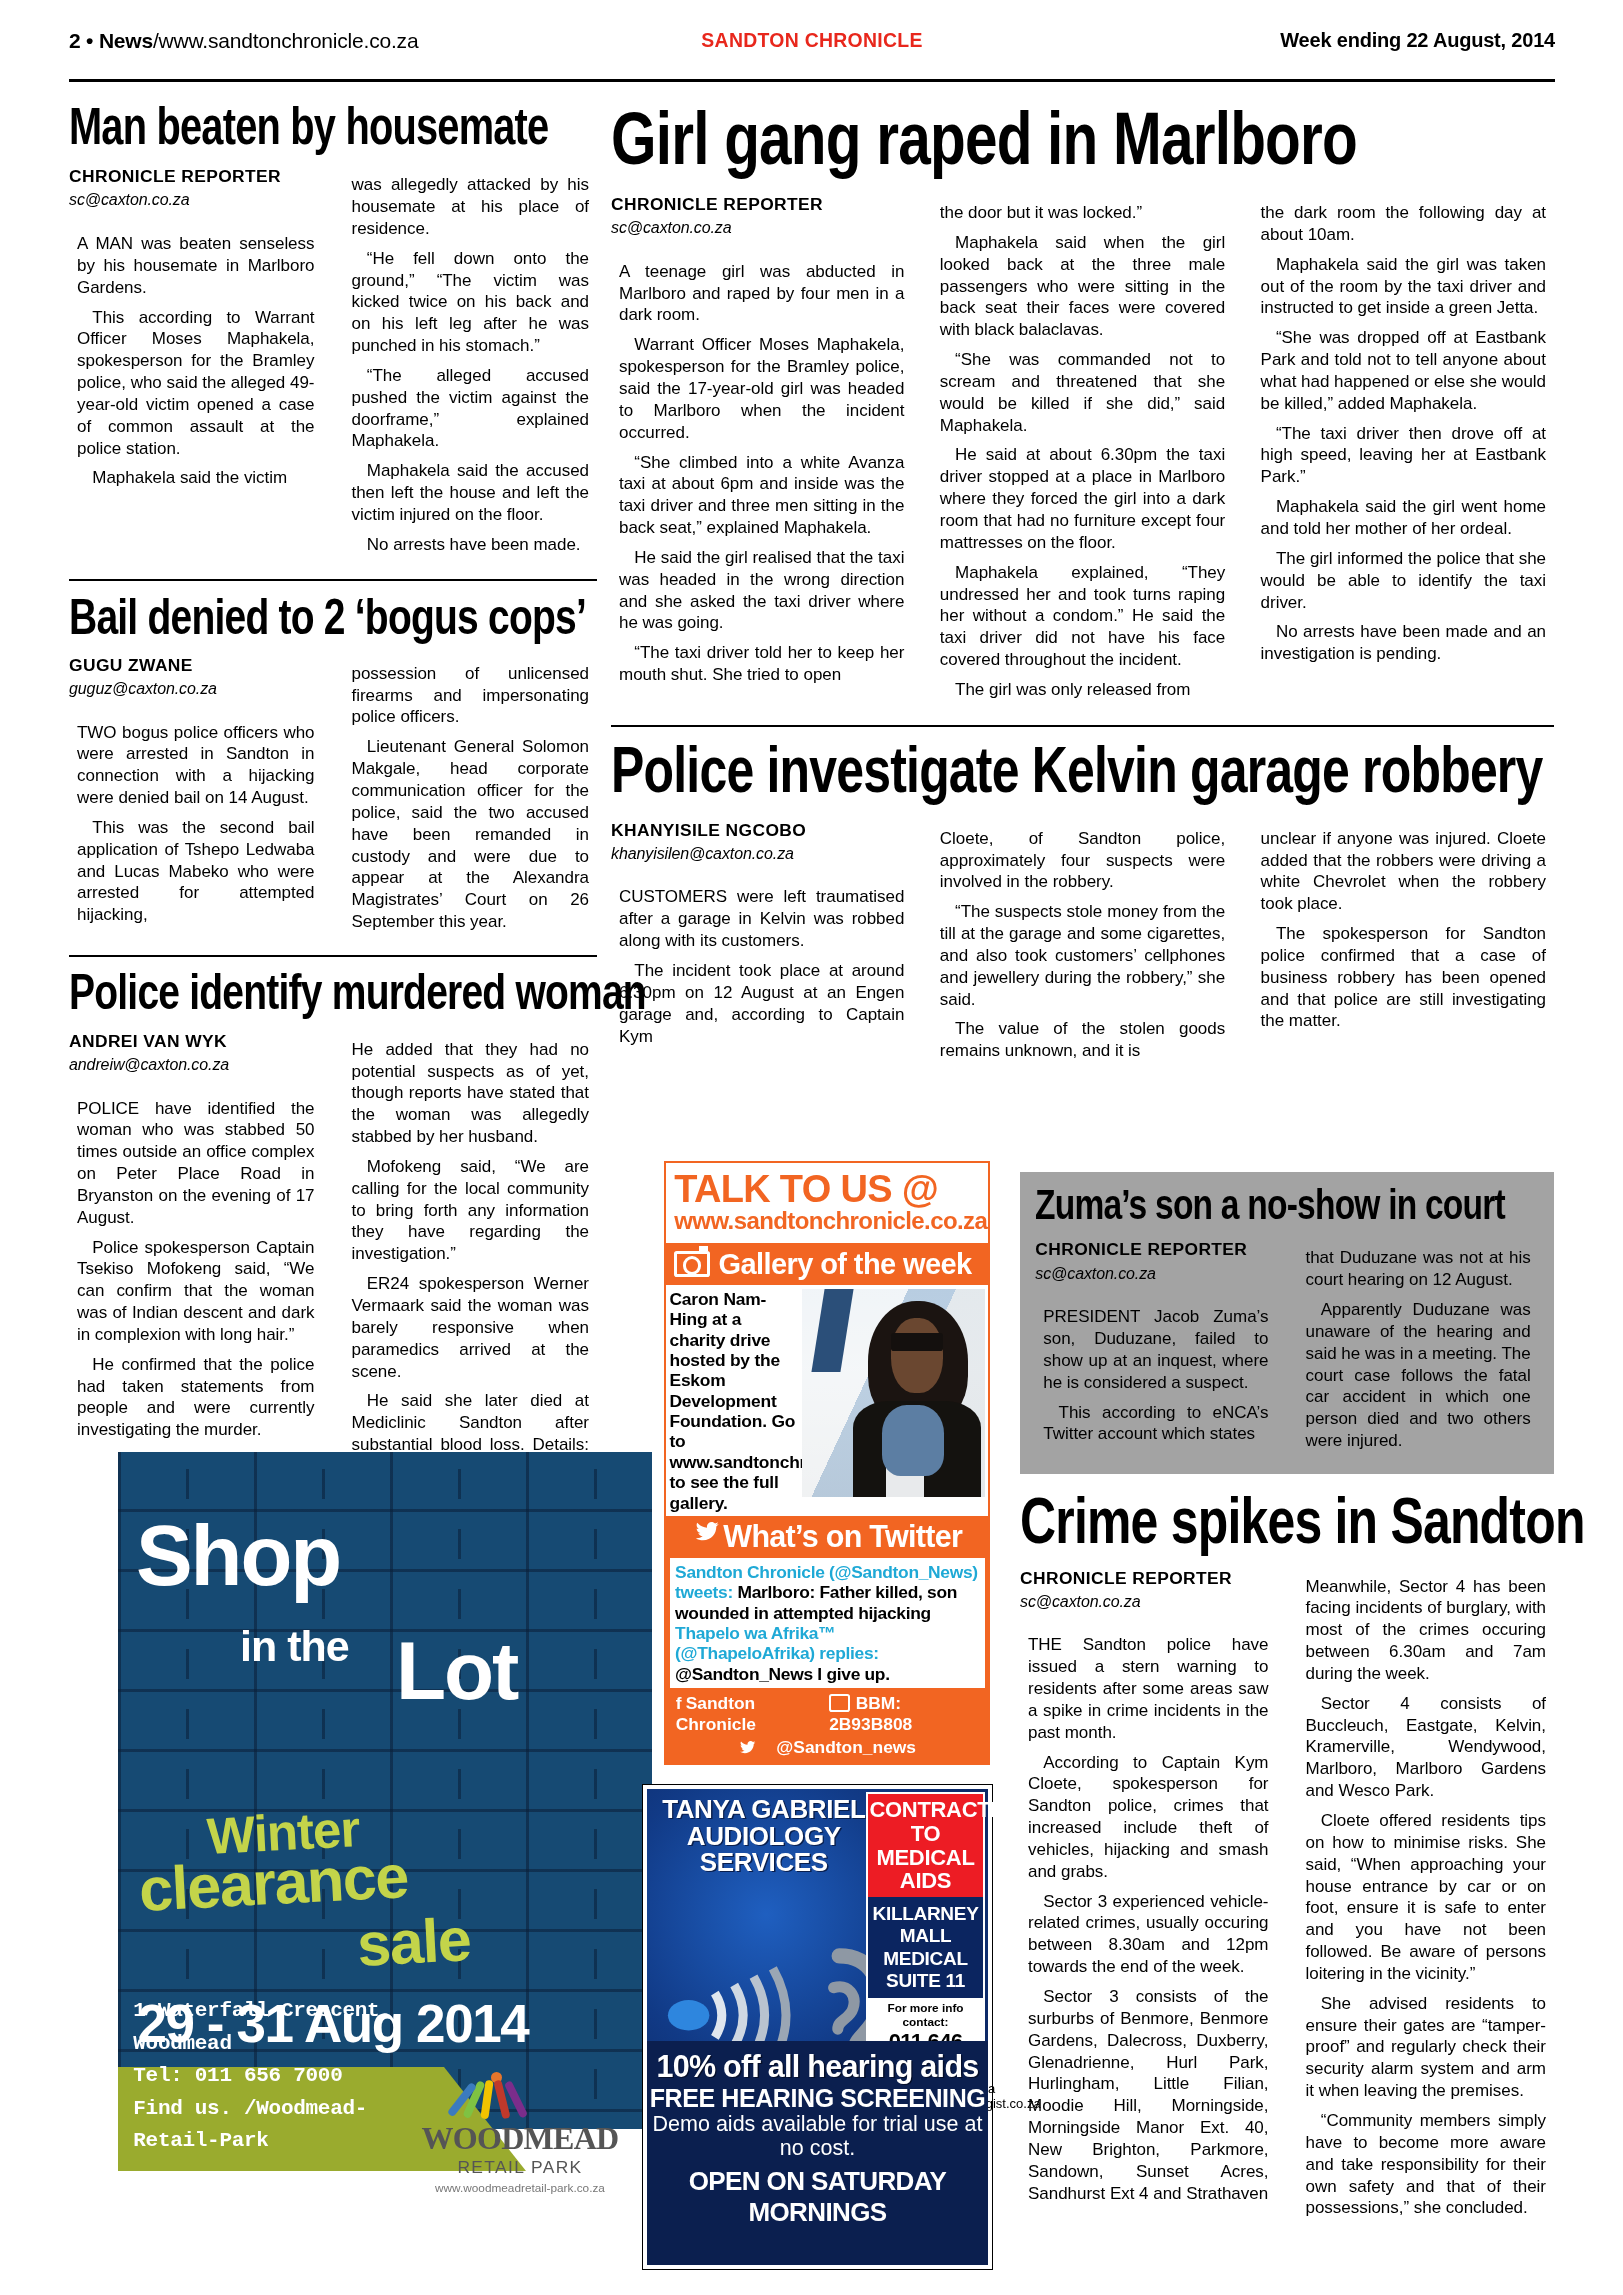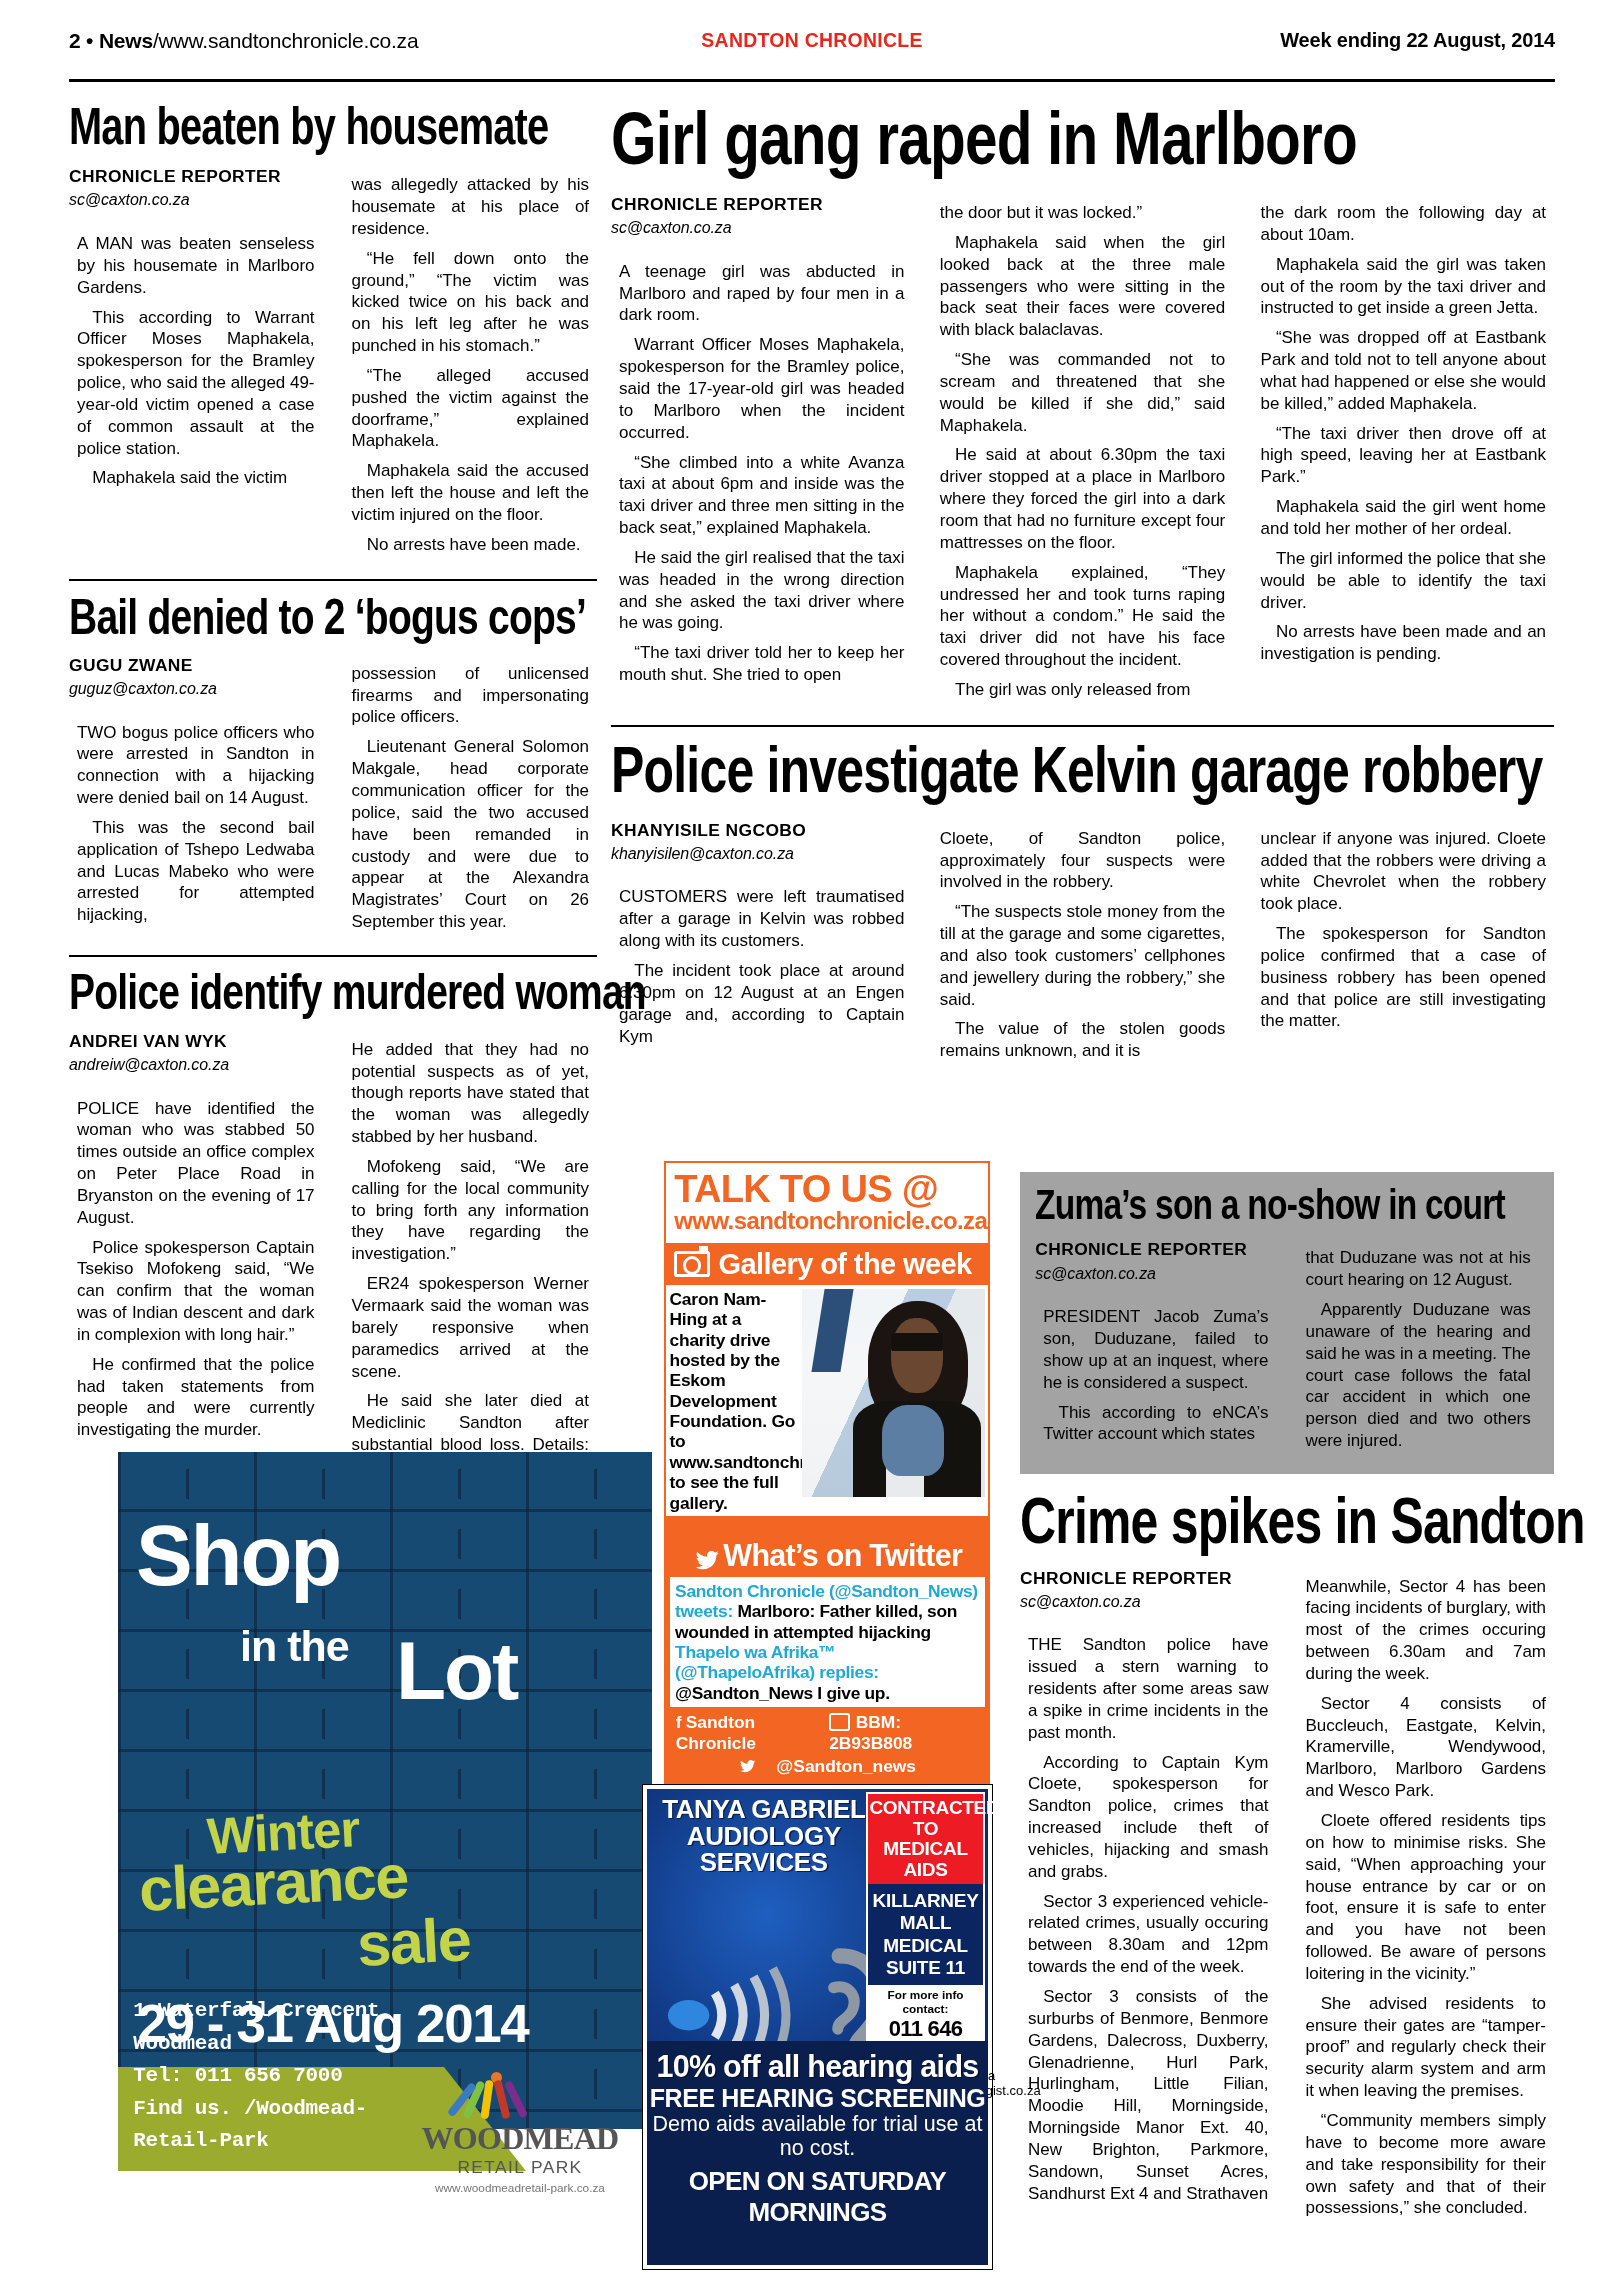--- a/index.html
+++ b/index.html
@@ -75,21 +75,21 @@
   .gal-photo .sky { position:absolute; inset:0; background:
         linear-gradient(115deg, rgba(255,255,255,.85) 0 38%, rgba(190,210,230,.8) 38% 55%, rgba(235,238,240,.9) 55% 100%); }
   .gal-photo .flag { position:absolute; left:9%; top:0; width:16%; height:40%; background:#2b4f79; transform:skewX(-9deg); }
   .gal-photo .hair { position:absolute; left:36%; top:6%; width:55%; height:60%; background:#1b1411; border-radius:48% 48% 40% 40%; }
   .gal-photo .face { position:absolute; left:49%; top:14%; width:28%; height:36%; background:#6a4730; border-radius:46%; }
   .gal-photo .glass{ position:absolute; left:49%; top:21%; width:28%; height:9%; background:#14100e; border-radius:2.8px; }
   .gal-photo .body { position:absolute; left:28%; bottom:0; width:70%; height:46%; background:#14120f; border-radius:28% 28% 0 0; }
   .gal-photo .scarf{ position:absolute; left:44%; bottom:10%; width:34%; height:34%; background:#5c7ea3; border-radius:40% 40% 30% 30%; }
   .gal-photo .shirt{ position:absolute; left:46%; bottom:0; width:21%; height:17%; background:#e8eaec; }
 
-  .twit-bar { display:flex; align-items:flex-end; justify-content:center; gap:1px; padding: 2.8px 7px 1.4px; margin-top: 19px; }
+  .twit-bar { display:flex; align-items:flex-start; justify-content:center; gap:1px; padding: 2.8px 7px 1.4px; }
   .twit-bar .lbl { color:#fff; font-size:30.5px; font-weight:bold; letter-spacing:-0.7px; font-family:"Liberation Sans Narrow","Liberation Sans",sans-serif;}
   .tw-bird { width:30.5px; height:25px; color:#fff; }
   .twit-white { background:#fff; margin: 2.1px 3.5px; padding: 4.2px 5.6px; }
   .twit-white p { font-size: 17.4px; font-weight: bold; line-height:1.17; letter-spacing:-0.3px; }
   .tw-handle { color:#1fa9d6; }
   .twit-foot { display:flex; align-items:center; justify-content:space-between; padding: 2.8px 9.7px 1.4px; color:#fff; font-weight:bold; font-size:17.4px; font-family:"Liberation Sans Narrow","Liberation Sans",sans-serif;}
   .twit-foot2 { display:flex; align-items:center; justify-content:center; gap:19px; padding: 0 9.7px 5.6px; color:#fff; font-weight:bold; font-size:17.4px; font-family:"Liberation Sans Narrow","Liberation Sans",sans-serif;}
   .fb-i { display:inline-block; font-weight:bold; margin-right:4.2px; }
   .bbm-i { display:inline-block; width:21px;height:18px;border:2.1px solid #fff;border-radius:2.8px; margin-right:5.6px; vertical-align:-2.8px;}
 
@@ -130,21 +130,21 @@
   .wm-logo .wb { font-size:11.8px; color:#777; margin-top:2.8px; }
   .wm-people { height:49px; position:relative; margin-bottom:1.4px; }
   .wm-people i { position:absolute; bottom:0; width:7.6px; height:39px; border-radius:4.2px; display:block; }
 
   
   .tanya { position:absolute; left:642px; top:1784px; width:351px; height:486px; background:#fff; border:1.4px solid #000; }
   .ty-top { position:absolute; left:4.2px; right:4.2px; top:4.2px; height:279px; background: radial-gradient(circle at 35% 45%, #1f5fc0 0%, #113a86 55%, #0b2560 100%); }
   .ty-title { position:absolute; left:5.6px; top:7px; width:222px; color:#fff; font-weight:bold; font-size:26px; line-height:1.02; text-align:center; letter-spacing:-0.4px; text-shadow: 1.4px 1.4px 0 #0a1f4d; font-family:"Liberation Sans Narrow","Liberation Sans",sans-serif;}
   .ty-ear { position:absolute; left:14px; bottom:4.2px; width:221px; height:125px; }
   .ty-right { position:absolute; right:2.8px; top:2.8px; width:119px; bottom:2.8px; background:#0b2560; border:2.1px solid #fff; }
-  .ty-red { background:#ed1c24; color:#fff; font-weight:bold; font-size:19px; text-align:center; line-height:1.08; padding:4.2px 1.4px; letter-spacing:-0.3px; font-family:"Liberation Sans Narrow","Liberation Sans",sans-serif;}
+  .ty-red { background:#ed1c24; color:#fff; font-weight:bold; font-size:22px; text-align:center; line-height:1.08; padding:4.2px 1.4px; letter-spacing:-0.3px; font-family:"Liberation Sans Narrow","Liberation Sans",sans-serif;}
   .ty-loc { color:#fff; font-weight:bold; font-size:19px; text-align:center; line-height:1.18; padding:5.6px 1.4px; letter-spacing:-0.3px;}
   .ty-contact { background:#fff; color:#000; text-align:center; padding:2.8px 2.1px 4.2px; }
   .ty-contact .s1 { font-size:11.8px; font-weight:bold; }
   .ty-contact .s2 { font-size:22px; font-weight:bold; letter-spacing:-0.7px; }
   .ty-contact .s3 { font-size:13px; }
   .ty-bottom { position:absolute; left:4.2px; right:4.2px; bottom:4.2px; height:224px; background:#0b1f4f; color:#fff; text-align:center; padding-top:8.3px; }
   .ty-b1 { font-size:30.5px; font-weight:bold; letter-spacing:-0.7px; font-family:"Liberation Sans Narrow","Liberation Sans",sans-serif; text-shadow:1.4px 1.4px 0 #060f29;}
   .ty-b2 { font-size:25px; font-weight:bold; letter-spacing:-0.4px; font-family:"Liberation Sans Narrow","Liberation Sans",sans-serif;}
   .ty-b3 { font-size:21.5px; line-height:1.1; }
   .ty-b4 { font-size:26px; font-weight:bold; letter-spacing:-0.6px; margin-top:5.6px; font-family:"Liberation Sans Narrow","Liberation Sans",sans-serif;}

